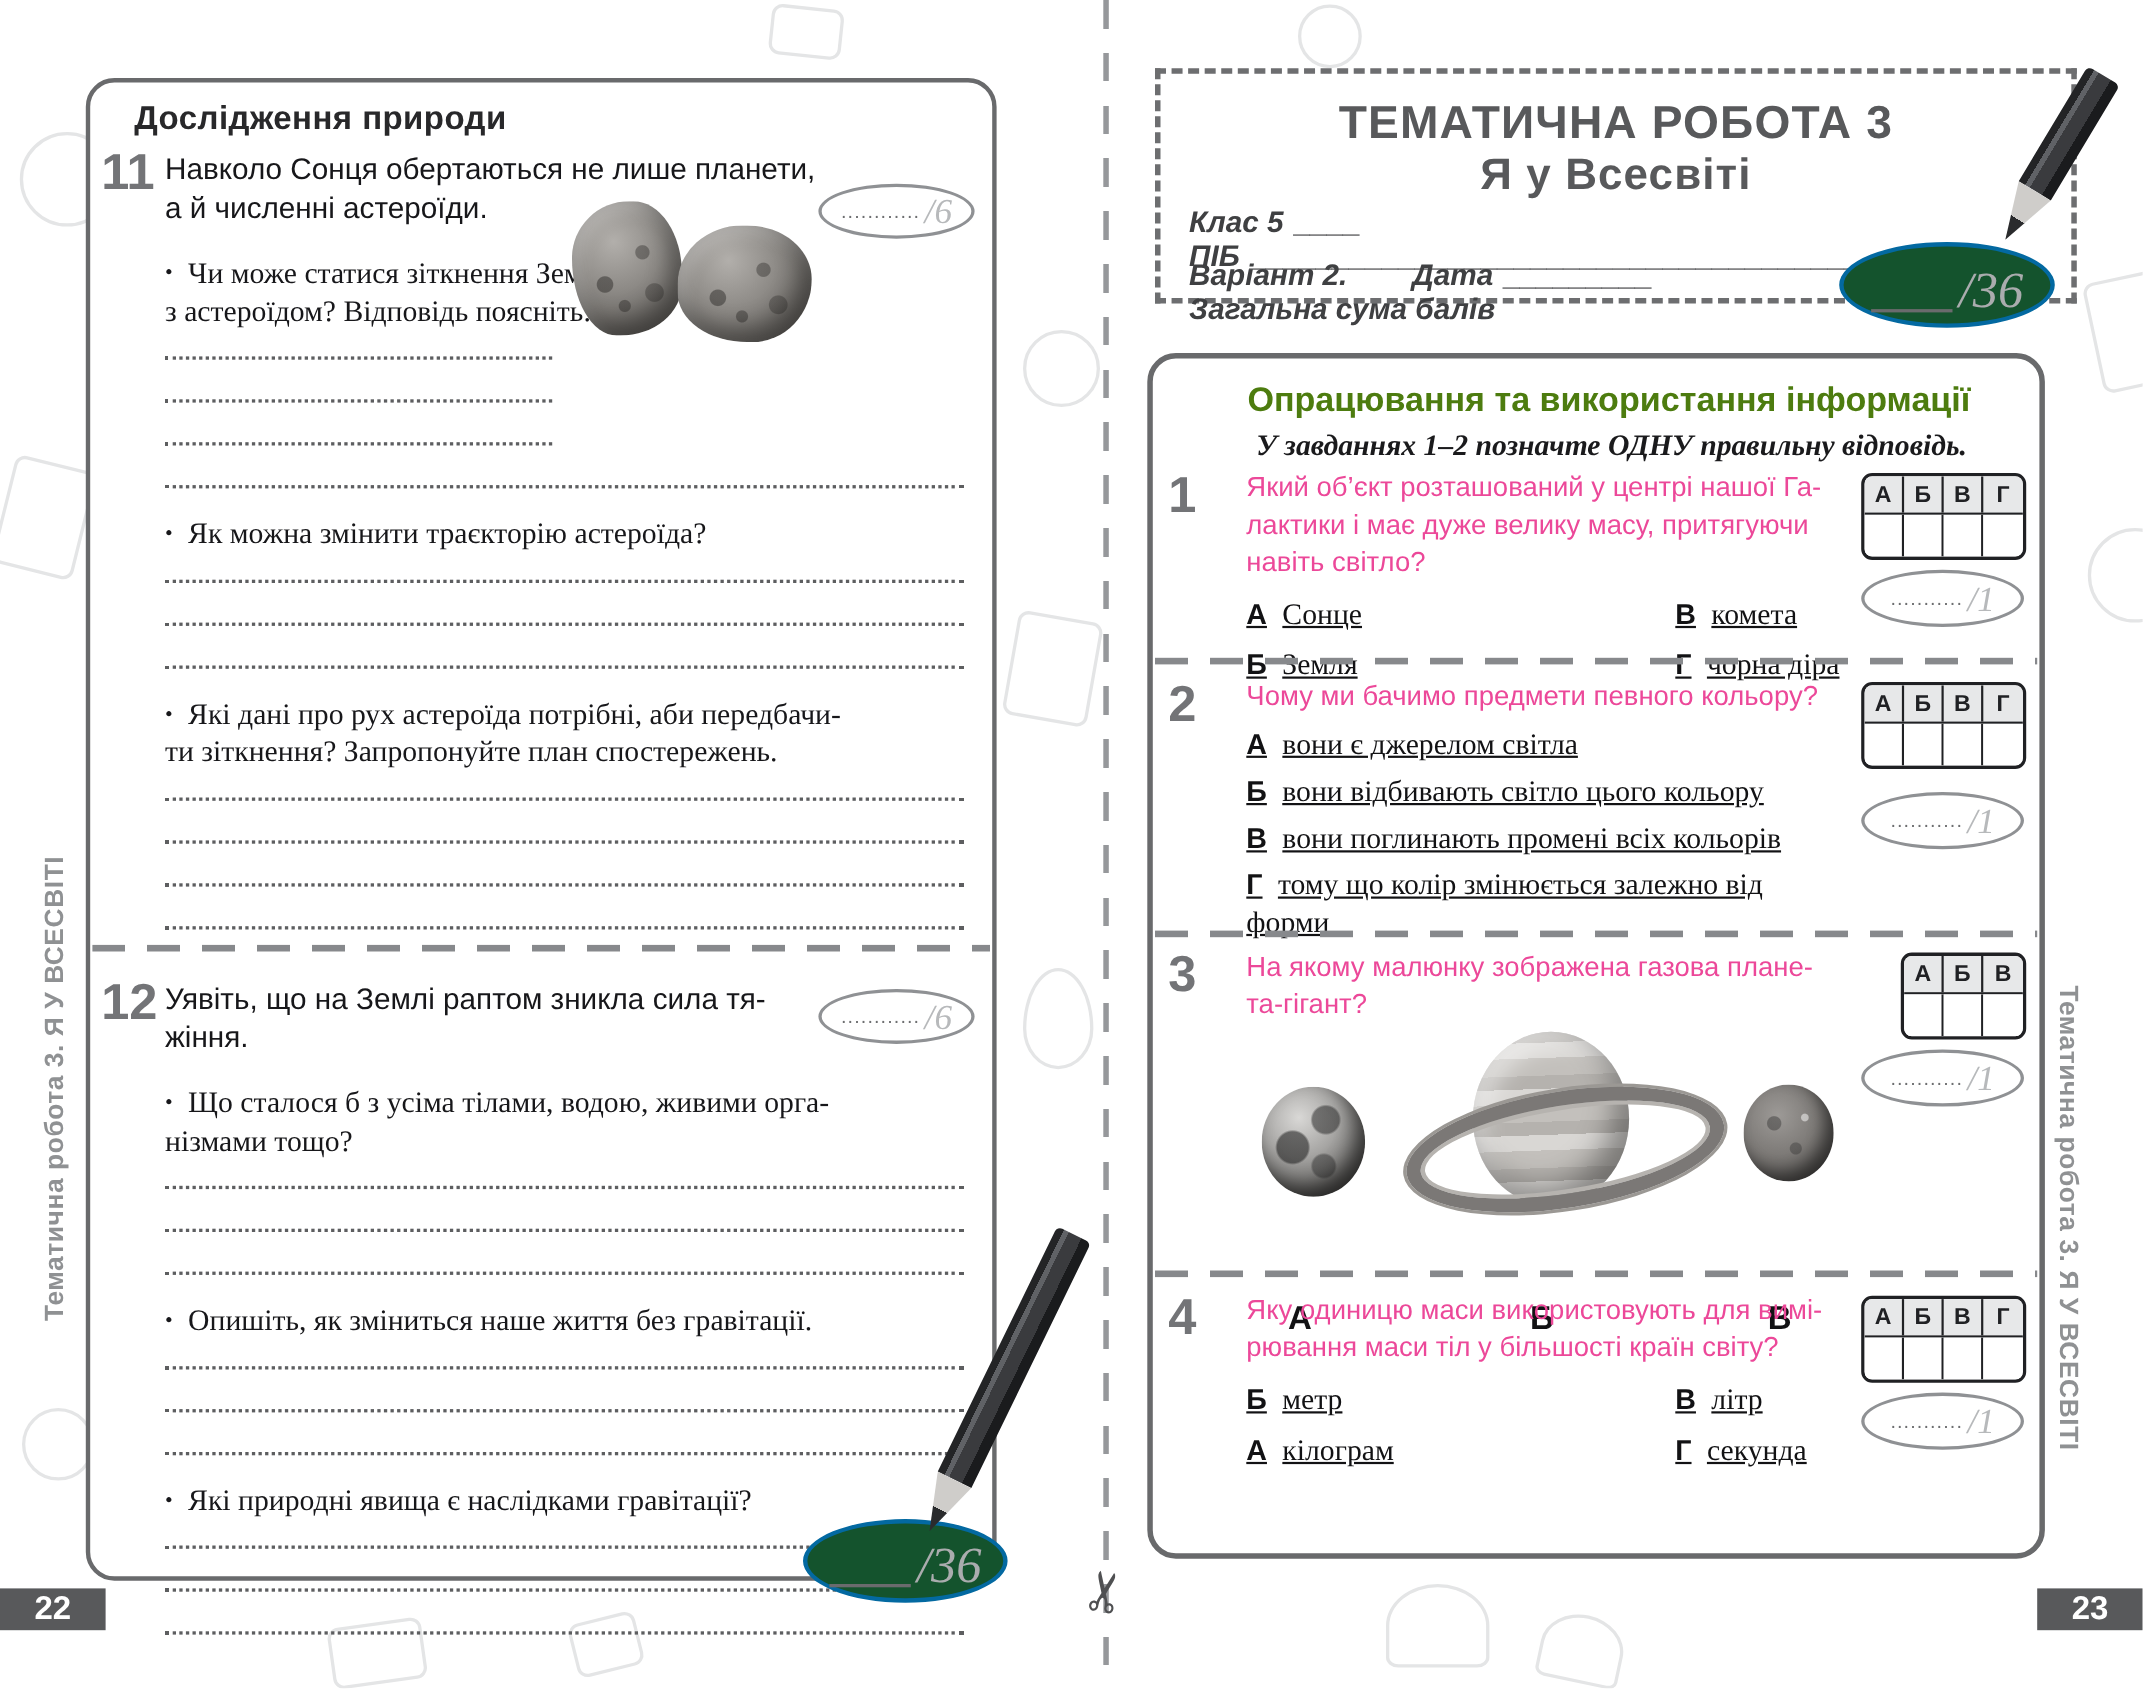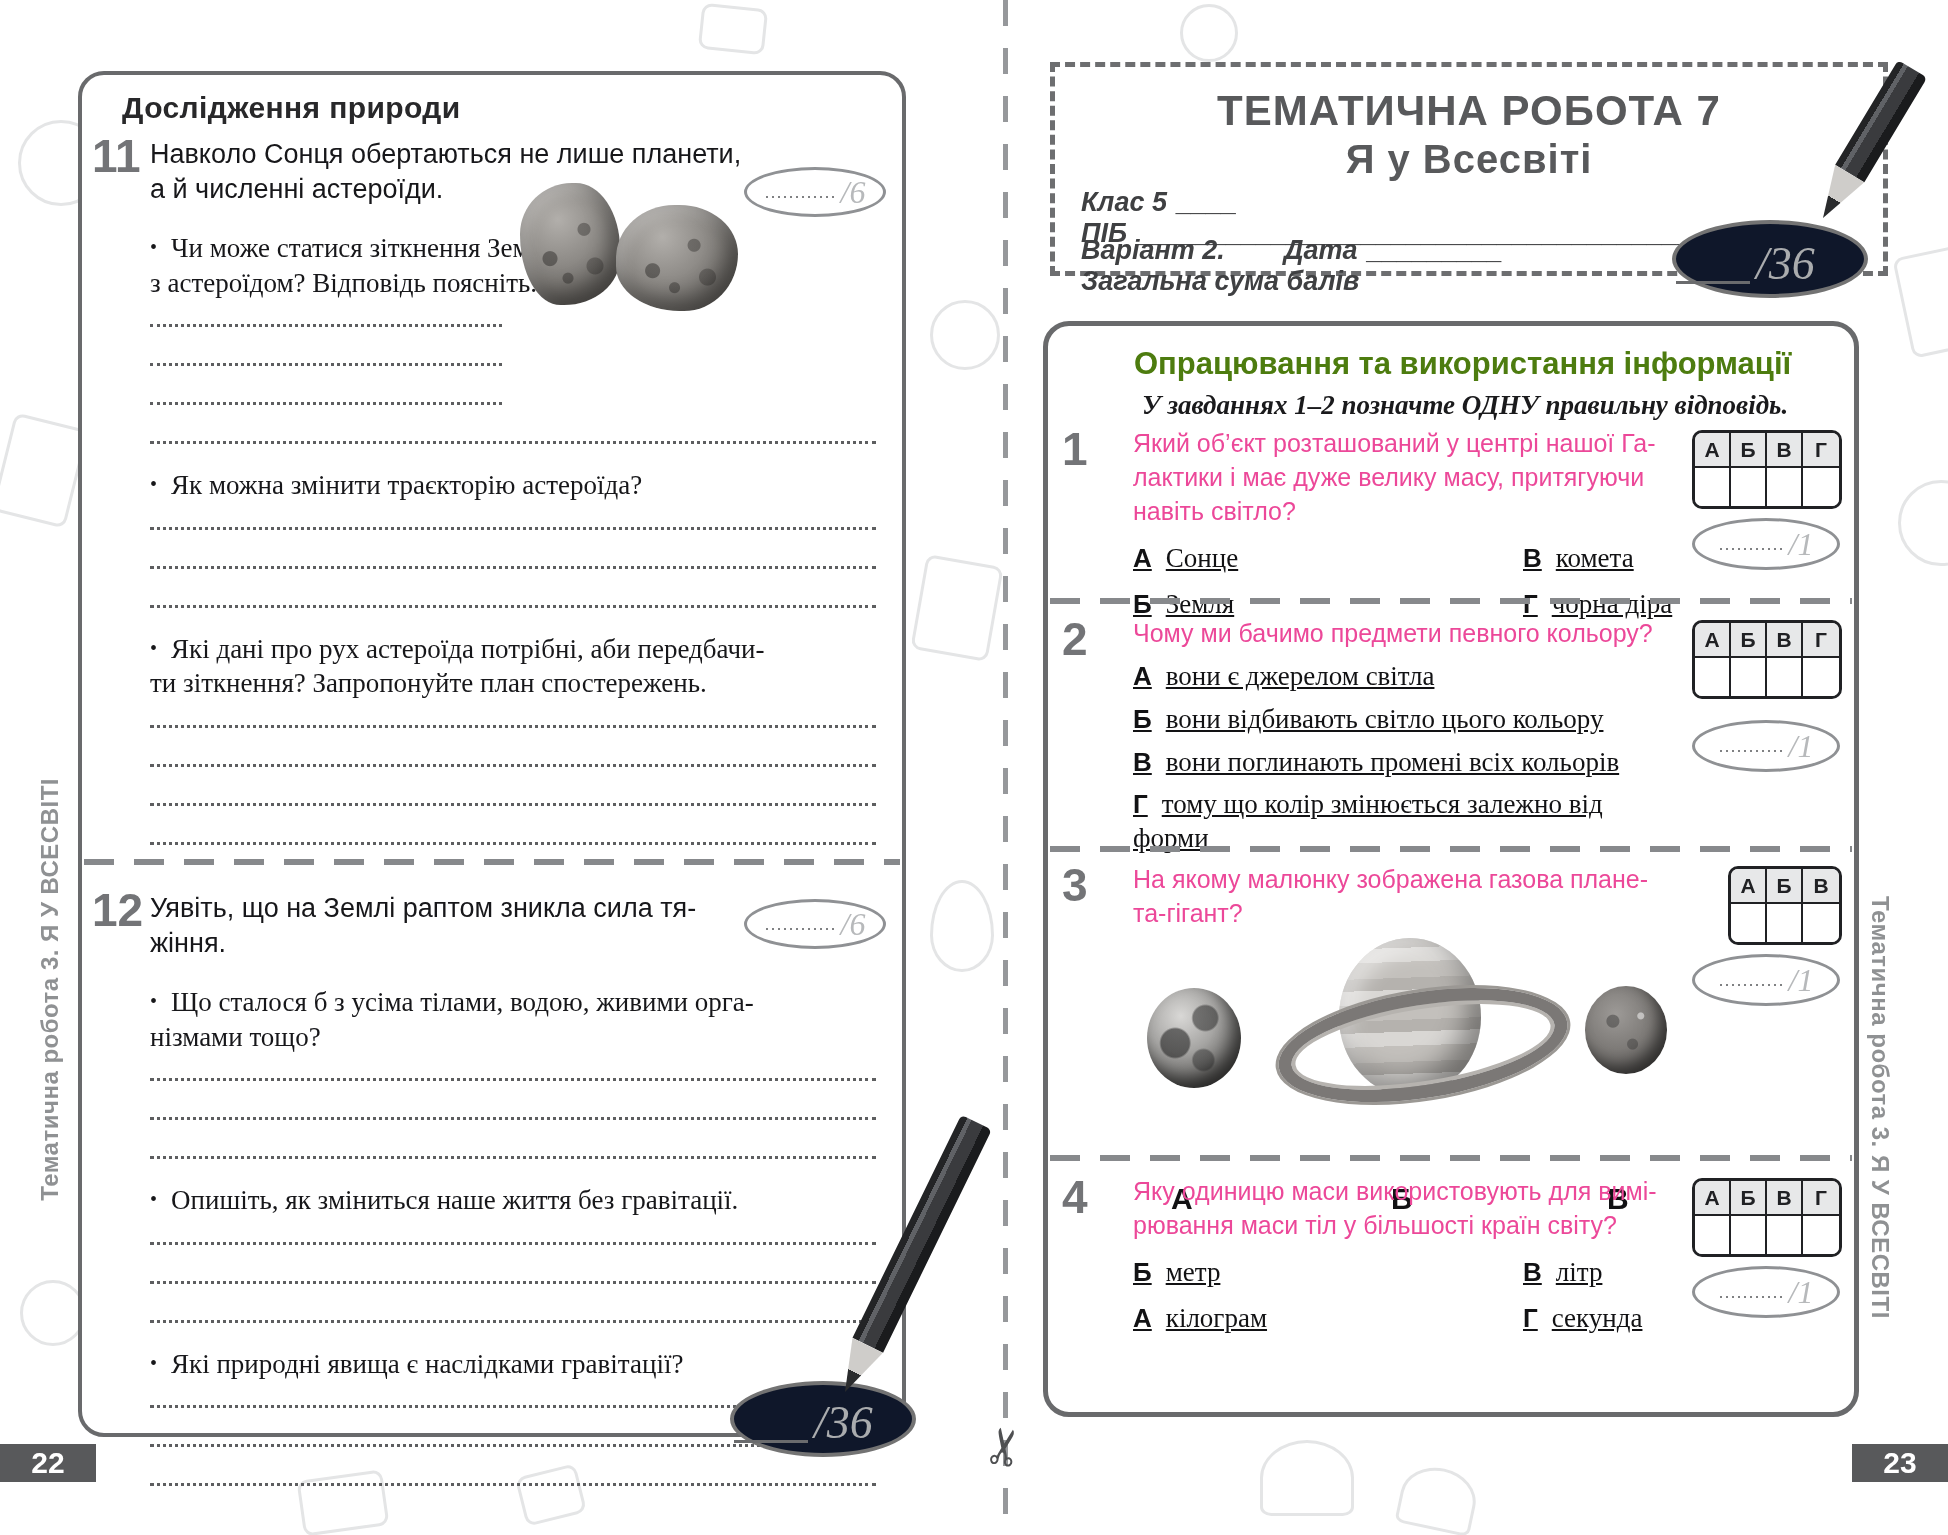--- a/index.html
+++ b/index.html
@@ -31,22 +31,22 @@
   .ansline{height:36px;border-bottom:3px dotted #5d5e60;}
   .lines .ansline:first-child{height:24px;}
   .ansline.short{width:352px;}
   
   .score-oval{border:3px solid #8f9194;border-radius:50%;display:flex;align-items:center;justify-content:center;
       background:#fff;box-sizing:border-box;}
   .score-oval .dots{font-size:18px;color:#6d6e70;letter-spacing:1px;line-height:1;}
   .score-oval .frac{font-family:"Liberation Serif","DejaVu Serif",serif;font-style:italic;
       font-size:32px;color:#b7b9bb;margin-left:4px;line-height:1;}
   .lq .score-oval{position:absolute;left:662px;width:142px;height:50px;}
-  .total-oval{position:absolute;border:4px solid #737373;border-radius:50%;background:#0f172a;z-index:5;
-      display:flex;align-items:flex-end;padding-bottom:10px;box-sizing:border-box;}
+  .total-oval{position:absolute;border:4px solid #0369a1;border-radius:50%;background:#14532d;z-index:5;
+      display:flex;align-items:flex-end;justify-content:center;padding-bottom:10px;box-sizing:border-box;}
   .total-oval .blank{display:inline-block;width:74px;border-bottom:3px solid #6a6b6d;height:30px;margin-right:6px;}
   .total-oval .frac36{font-family:"Liberation Serif","DejaVu Serif",serif;font-style:italic;
       font-size:46px;color:#aaacae;line-height:.9;}
   #left-total-oval{left:730px;top:1381px;width:186px;height:76px;}
   
   #asteroids{position:absolute;left:438px;top:100px;width:230px;height:140px;}
   .ast{position:absolute;
     background:
       radial-gradient(circle at 30% 62%, rgba(35,33,31,.45) 0 7px, transparent 8px),
       radial-gradient(circle at 64% 38%, rgba(35,33,31,.38) 0 6px, transparent 7px),
@@ -241,21 +241,21 @@
   </div>
   <div id="pencil-left" class="pencil">
     <div class="shaft"></div>
     <div class="wood"></div>
   </div>
 
   <div id="sidebar-left" class="sidebar">Тематична робота 3. Я У ВСЕСВІТІ</div>
   <div id="pnum-left" class="pnum">22</div>
 
   <div id="rp-header">
-    <div id="rp-title1" class="rp-title">ТЕМАТИЧНА РОБОТА 7</div>
+    <div id="rp-title1" class="rp-title">ТЕМАТИЧНА РОБОТА 3</div>
     <div id="rp-title2" class="rp-title">Я у Всесвіті</div>
     <div id="hrow1" class="hrow">
       <span class="lbl">Клас 5</span><span class="blank">____</span>
       <span class="gap"></span>
       <span class="lbl">ПІБ</span><span class="blank">_____________________________________</span>
     </div>
     <div id="hrow2" class="hrow">
       <span class="lbl">Варіант 2.</span>
       <span class="gap"></span>
       <span class="lbl">Дата</span><span class="blank">_________</span>

